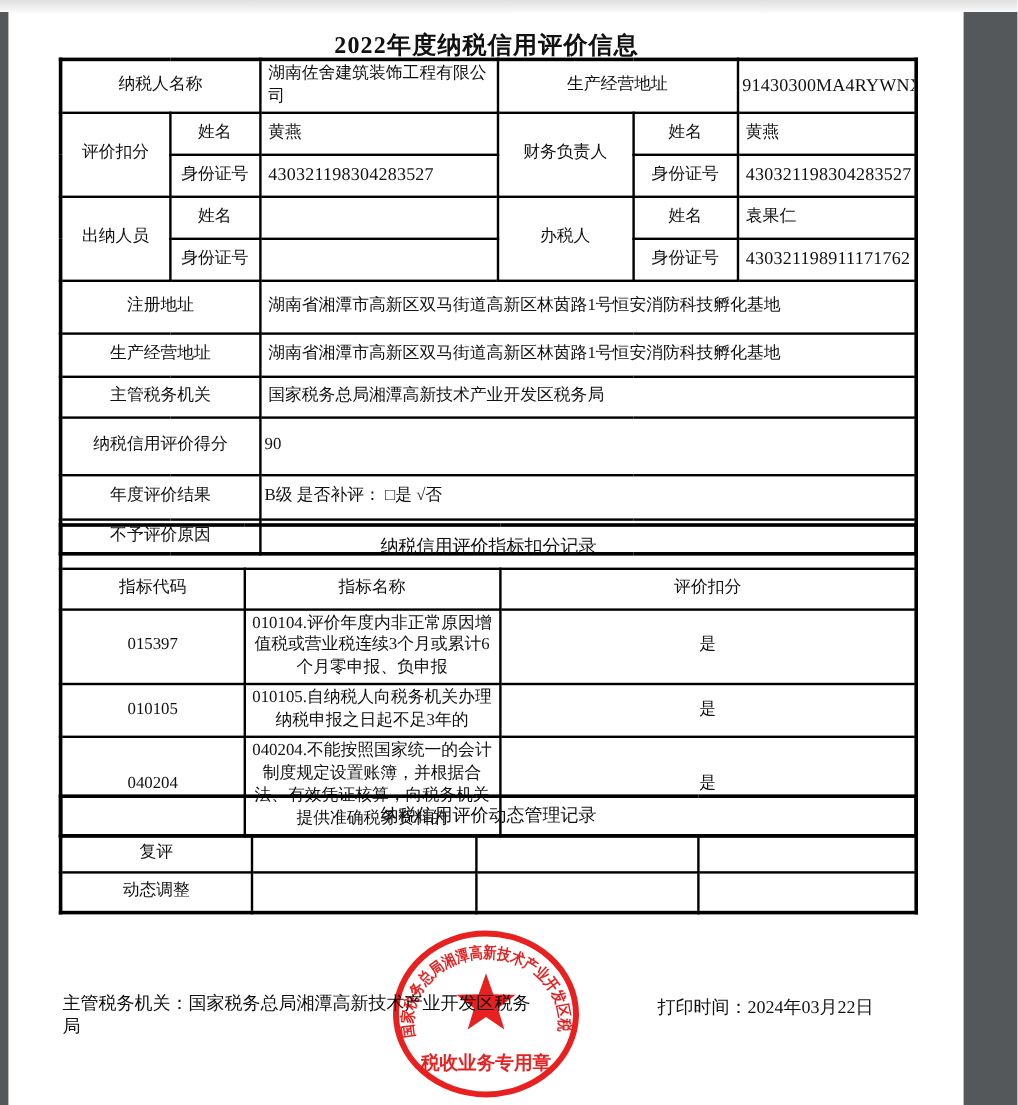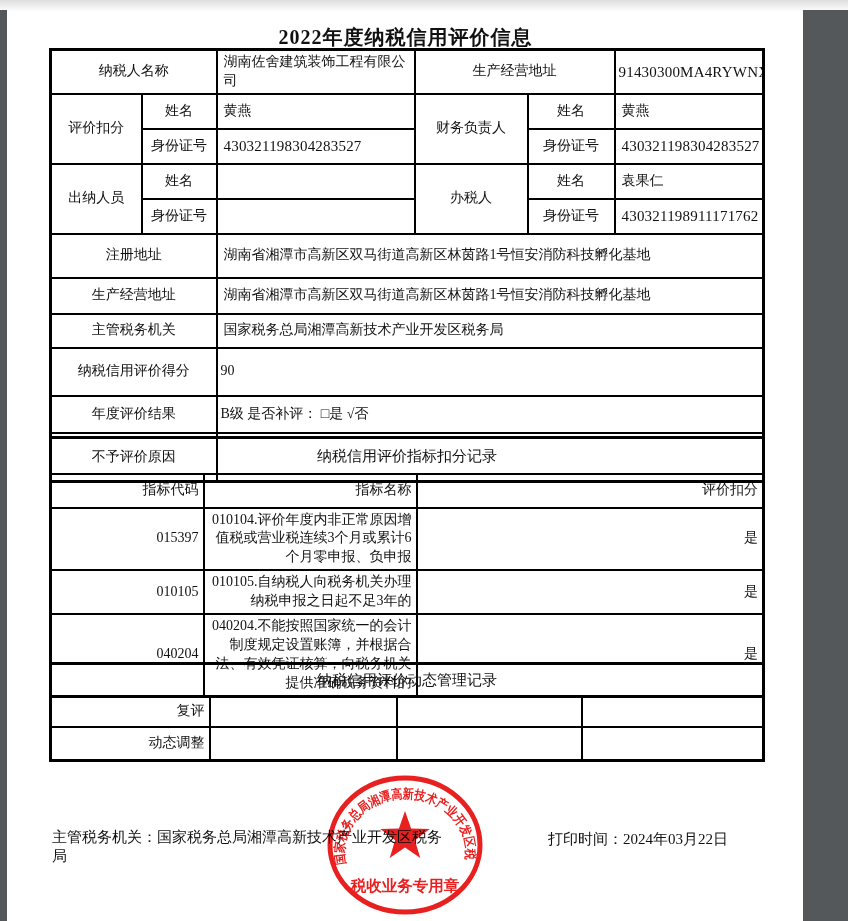--- a/index.html
+++ b/index.html
@@ -20,21 +20,21 @@
   }
   table{border-collapse:collapse;table-layout:fixed;position:absolute;left:49px;}
   td{
     border:2px solid #000;
     font-size:14px;line-height:1.35;
     vertical-align:middle;padding:2px 4px;
     overflow:hidden;
   }
   td.lbl{text-align:center;}
   td.val{text-align:left;padding-left:6px;}
-  td.ctr{text-align:right;margin-top:36px;}
+  td.ctr{text-align:center;margin-top:36px;}
   td.num{font-size:15px;letter-spacing:0.2px;}
   td.wrap2{white-space:pre-line;}
   #tableA{top:48px;width:713px;}
   #tableB{top:436px;width:713px;}
   #tableC{top:662px;width:713px;}
   #tableA{border:3px solid #000;}
   #tableB{border:3px solid #000;}
   #tableC{border:3px solid #000;}
   .section-title{text-align:center;font-size:15px;margin-left:21px;}
   .footer-left{
@@ -115,21 +115,21 @@
     <td class="val" colspan="4">国家税务总局湘潭高新技术产业开发区税务局</td>
   </tr>
   <tr style="height:48px">
     <td class="lbl" colspan="2">纳税信用评价得分</td>
     <td class="val" colspan="4" style="padding-left:3px">90</td>
   </tr>
   <tr style="height:37px">
     <td class="lbl" colspan="2">年度评价结果</td>
     <td class="val" colspan="4" style="padding-left:3px">B级  是否补评：  □是  √否</td>
   </tr>
-  <tr style="height:49px">
+  <tr style="height:29px">
     <td class="lbl" colspan="2">不予评价原因</td>
     <td class="val" colspan="4"></td>
   </tr>
 </tbody>
   </table>
 
 <table id="tableB">
   <colgroup>
       <col style="width:153px">
       <col style="width:213px">

